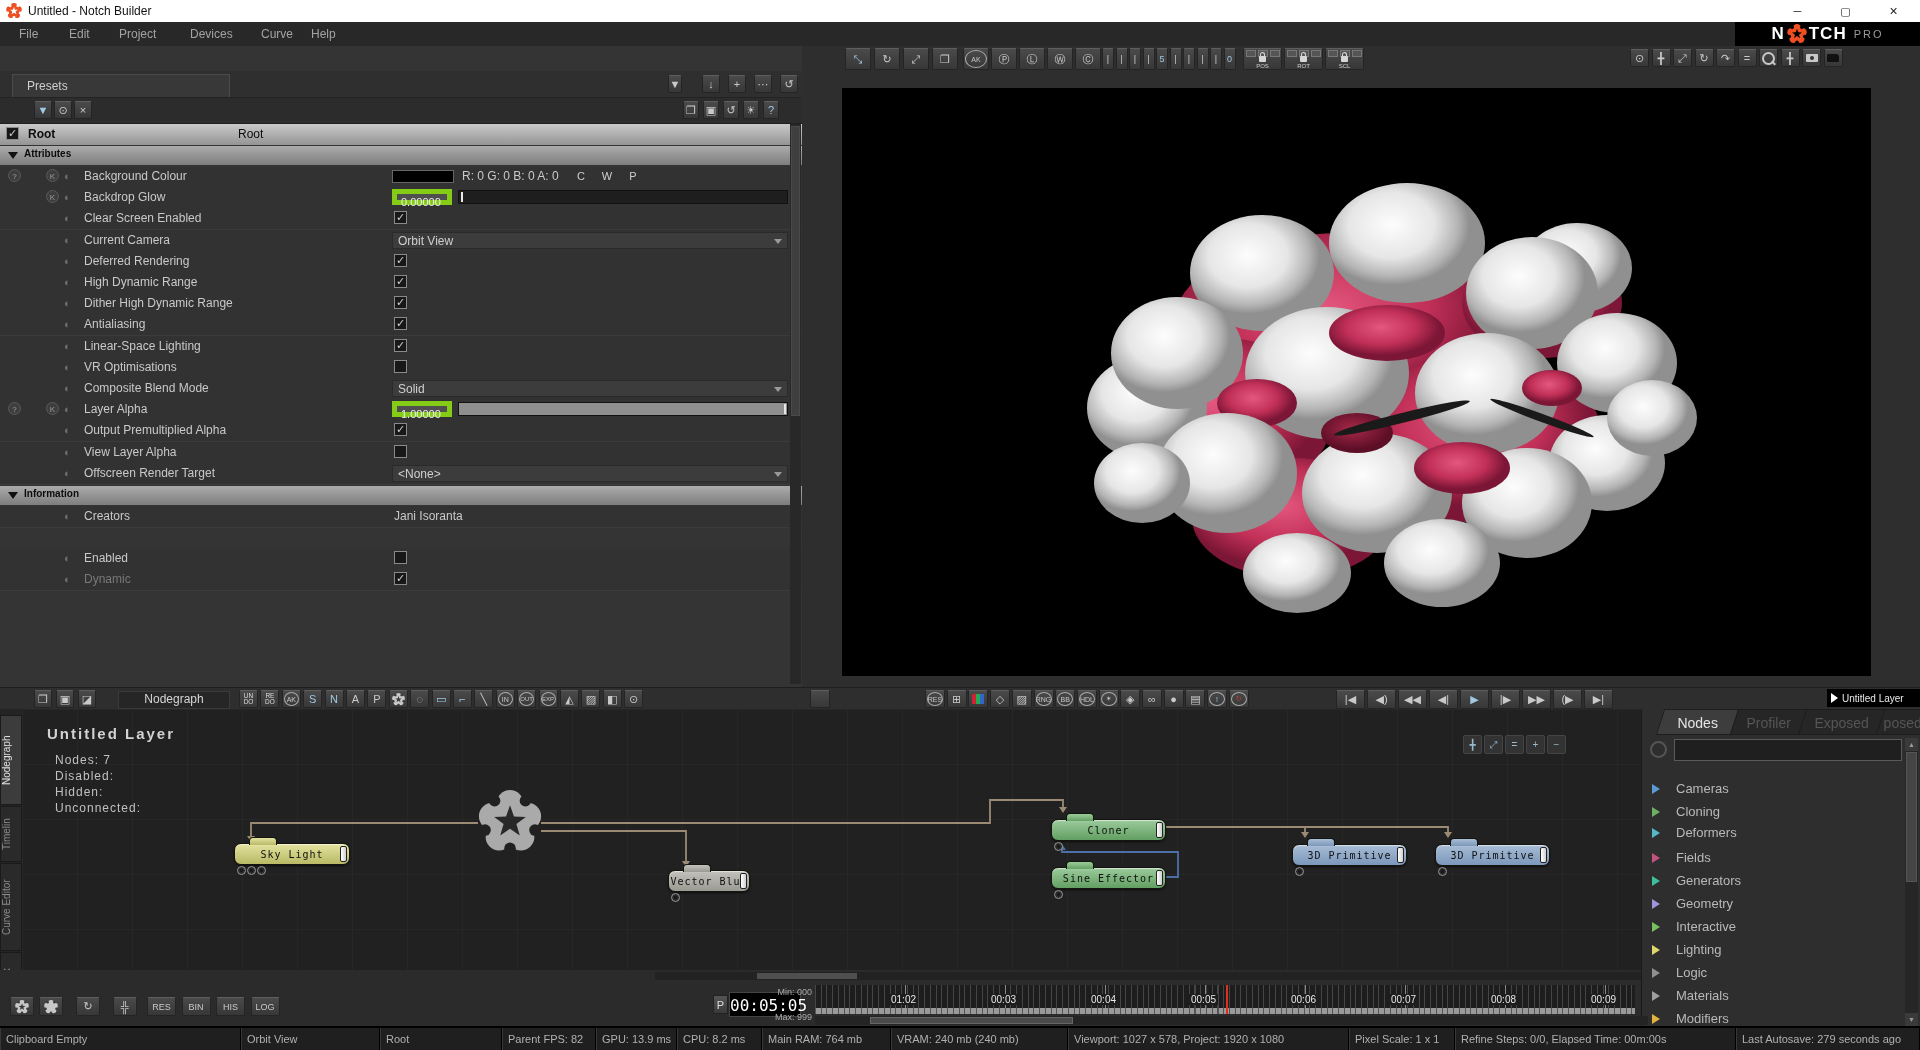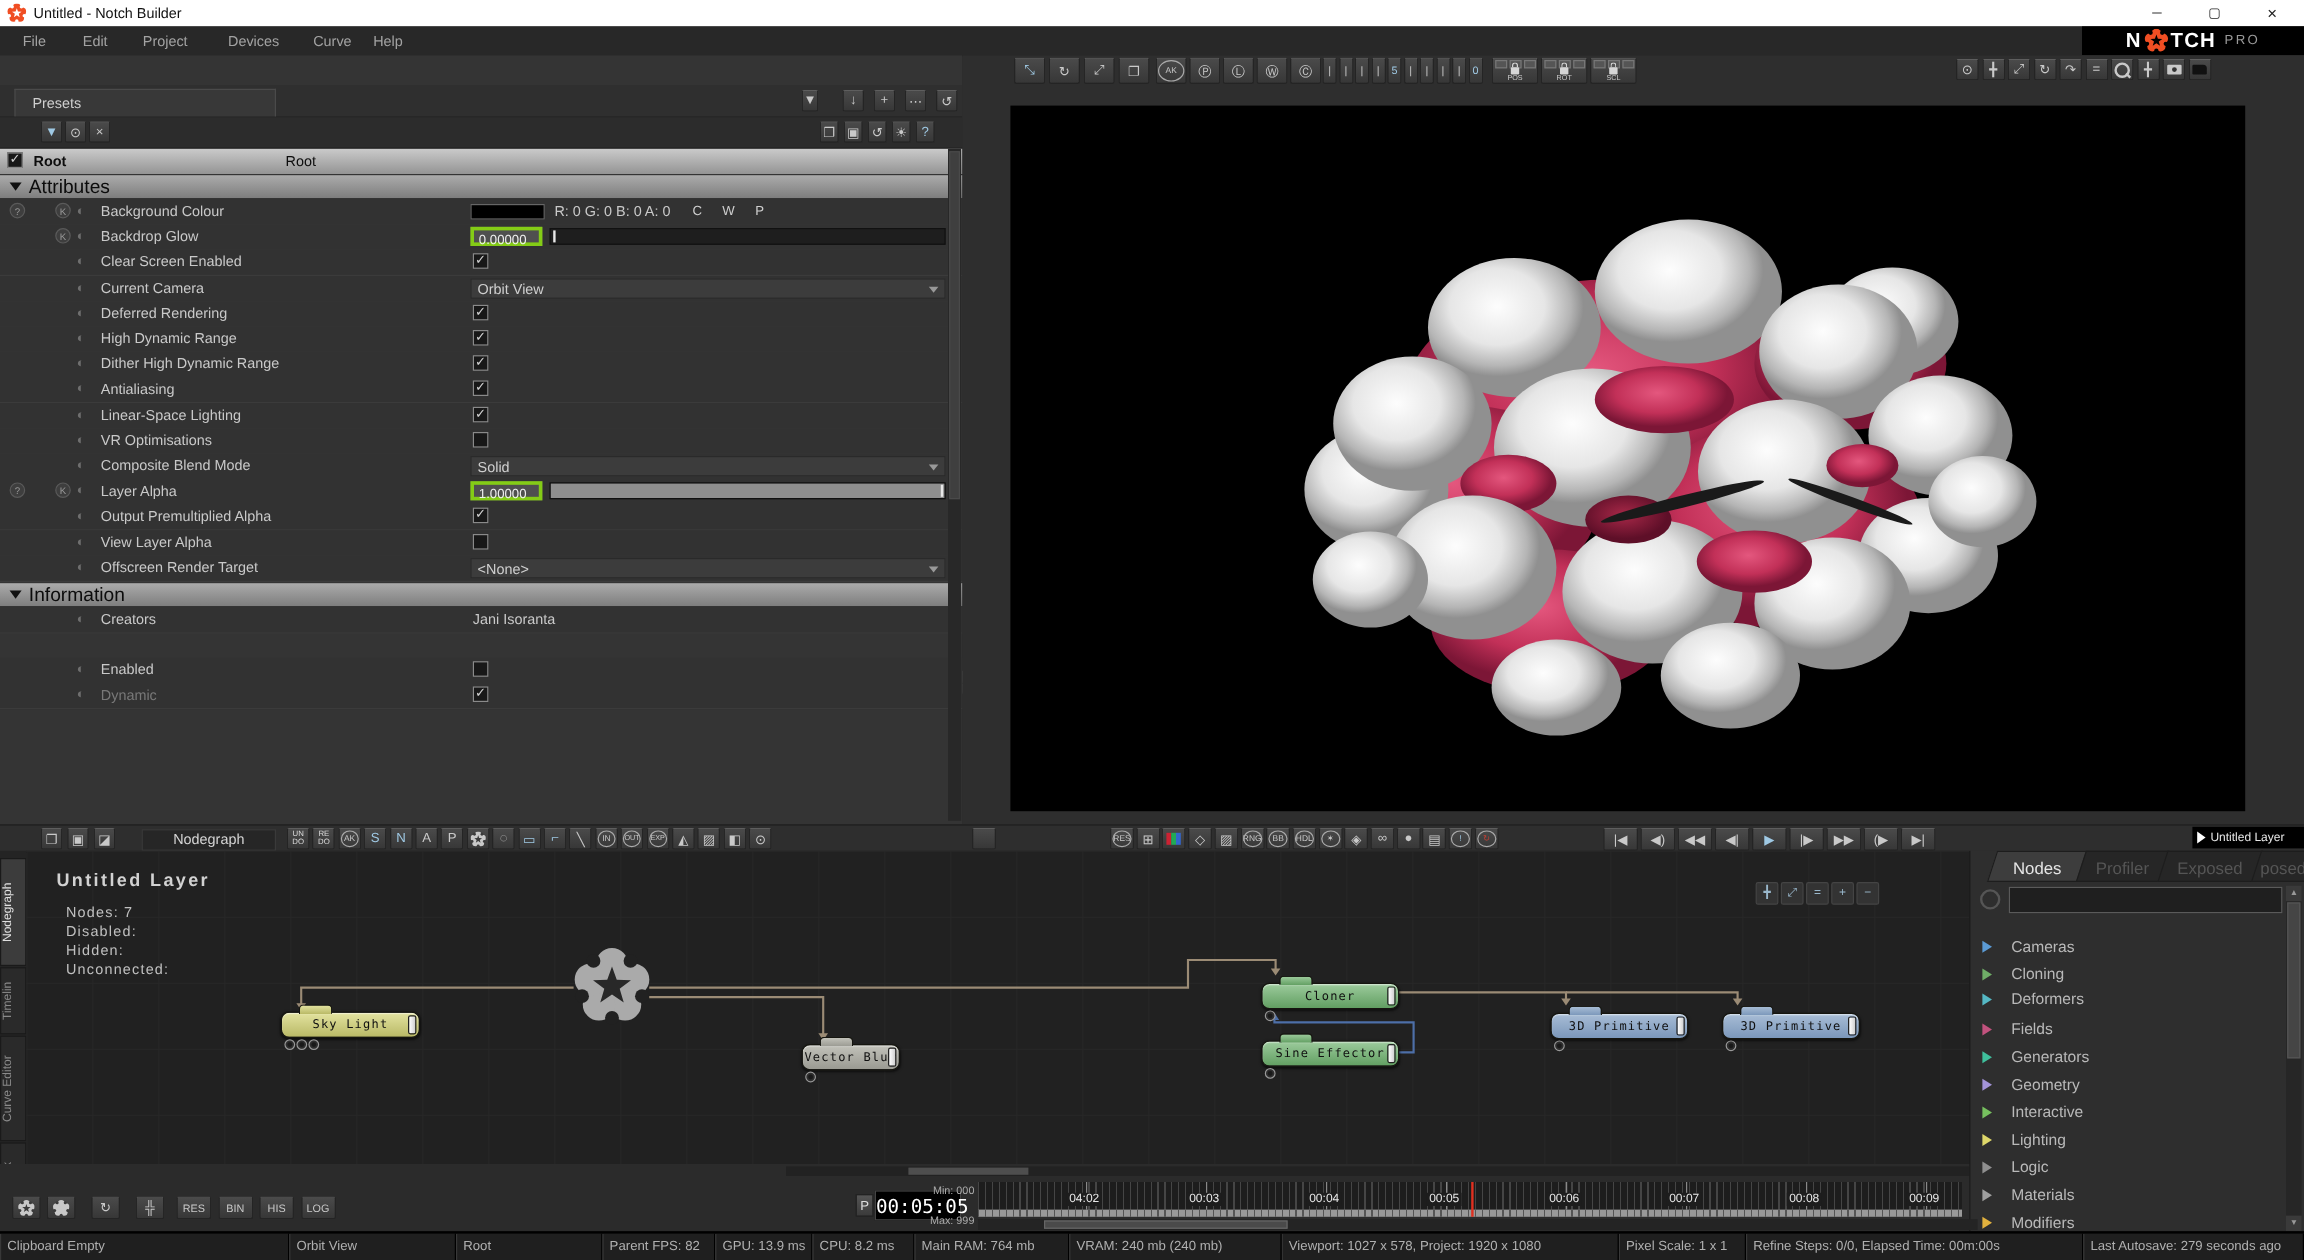--- a/index.html
+++ b/index.html
@@ -37,32 +37,32 @@
   #propheader{position:absolute;left:0;top:0;width:802px;height:24px;background:#2b2b2b;border-bottom:1px solid #222;color:#d8d8d8;font-size:12px;}
   #propheader span.cap{position:absolute;left:22px;top:5px;}
   #propheader .tri{position:absolute;left:10px;top:8px;width:0;height:0;border-left:4px solid transparent;border-right:4px solid transparent;border-top:6px solid #bbb;}
   #presetsrow{position:absolute;left:0;top:25px;width:802px;height:26px;background:#2f2f2f;border-bottom:1px solid #232323;}
   #presetstab{position:absolute;left:12px;top:3px;width:218px;height:23px;background:#383838;border:1px solid #4a4a4a;border-bottom:none;color:#cfcfcf;font-size:12px;line-height:22px;padding-left:14px;box-sizing:border-box;}
   #filterrow{position:absolute;left:0;top:52px;width:802px;height:25px;background:#2c2c2c;border-bottom:1px solid #202020;}
   #rootrow{position:absolute;left:0;top:78px;width:802px;height:21px;background:linear-gradient(#cacaca,#949494);color:#0d0d0d;font-size:12px;}
   #rootrow .nm{position:absolute;left:28px;top:3px;font-weight:bold;}
   #rootrow .ty{position:absolute;left:238px;top:3px;}
   .chk{position:absolute;width:13px;height:13px;background:#181818;border:1px solid #8a8a8a;box-sizing:border-box;color:#d0d0d0;font-size:11px;line-height:11px;text-align:center;}
-  .sechdr{position:absolute;left:0;width:802px;height:19px;background:linear-gradient(#ababab,#7e7e7e);color:#0c0c0c;font-size:16px;}
+  .sechdr{position:absolute;left:0;width:802px;height:19px;background:linear-gradient(#ababab,#7e7e7e);color:#0c0c0c;font-size:10px;font-weight:bold;}
   .sechdr .tri{position:absolute;left:8px;top:6px;width:0;height:0;border-left:5px solid transparent;border-right:5px solid transparent;border-top:7px solid #111;}
   .sechdr .cap{position:absolute;left:24px;top:2px;}
   .prow{position:absolute;left:0;width:802px;height:21px;background:#323232;border-bottom:1px solid #3b3b3b;font-size:12px;color:#c9c9c9;}
   .prow.dim{color:#787878;}
   .prow .lbl{position:absolute;left:84px;top:3px;}
   .gico{position:absolute;width:13px;height:13px;border-radius:50%;background:#3e3e3e;border:1px solid #5a5a5a;color:#9a9a9a;font-size:8px;line-height:13px;text-align:center;top:3px;box-sizing:border-box;}
   .ball{position:absolute;left:64px;top:4px;color:#6f6f6f;font-size:11px;}
   .swatch{position:absolute;left:392px;top:4px;width:62px;height:13px;background:#000;border:1px solid #666;box-sizing:border-box;}
   .cval{position:absolute;left:462px;top:3px;color:#c9c9c9;}
   .minib{position:absolute;top:3px;width:18px;height:15px;text-align:center;line-height:15px;color:#cfcfcf;font-size:11px;}
-  .numbox{position:absolute;left:392px;top:2px;width:60px;height:16px;background:#4f4f4f;border:3px solid #84cc16;color:#eee;font-size:11px;line-height:16px;padding-left:4px;box-sizing:border-box;}
+  .numbox{position:absolute;left:392px;top:2px;width:60px;height:16px;background:#4f4f4f;border:5px solid #84cc16;color:#eee;font-size:11px;line-height:16px;padding-left:4px;box-sizing:border-box;}
   .track{position:absolute;left:458px;top:3px;width:330px;height:14px;background:#1e1e1e;border:1px solid #111;box-sizing:border-box;}
   .track .fill{position:absolute;left:0;top:0;bottom:0;background:#8f8f8f;}
   .track .cur{position:absolute;top:1px;bottom:1px;width:2px;background:#e8e8e8;}
   .ddown{position:absolute;left:392px;top:2px;width:396px;height:17px;background:#3c3c3c;border:1px solid #2a2a2a;color:#cfcfcf;font-size:12px;line-height:16px;padding-left:5px;box-sizing:border-box;}
   .ddown .ar{position:absolute;right:5px;top:6px;width:0;height:0;border-left:4px solid transparent;border-right:4px solid transparent;border-top:5px solid #999;}
   .tval{position:absolute;left:394px;top:3px;color:#c9c9c9;}
   #propscroll{position:absolute;left:790px;top:78px;width:11px;height:560px;background:#282828;}
   #propscroll .thumb{position:absolute;left:1px;top:2px;width:9px;height:290px;background:#3f3f3f;border:1px solid #4a4a4a;box-sizing:border-box;}
   
   #vp{left:802px;top:46px;width:1118px;height:641px;background:#2e2e2e;}
@@ -721,21 +721,21 @@
     </div>
   <div id="pbtn">P</div>
   <div id="timecode">00:05:05</div>
   <div id="minlbl" style="top:17px;">Min: 000</div>
   <div id="maxlbl" style="top:42px;">Max: 999</div>
   <div id="ruler">
     <div id="rticks"></div>
     <div id="rband"></div>
     <div id="rlabels">
         <div class="rmajor" style="left: 90px;"></div>
-        <div class="rlabel" style="left: 74px;">04:02</div>
+        <div class="rlabel" style="left: 74px;">01:02</div>
         <div class="rmajor" style="left: 190px;"></div>
         <div class="rlabel" style="left: 174px;">00:03</div>
         <div class="rmajor" style="left: 290px;"></div>
         <div class="rlabel" style="left: 274px;">00:04</div>
         <div class="rmajor" style="left: 390px;"></div>
         <div class="rlabel" style="left: 374px;">00:05</div>
         <div class="rmajor" style="left: 490px;"></div>
         <div class="rlabel" style="left: 474px;">00:06</div>
         <div class="rmajor" style="left: 590px;"></div>
         <div class="rlabel" style="left: 574px;">00:07</div>

